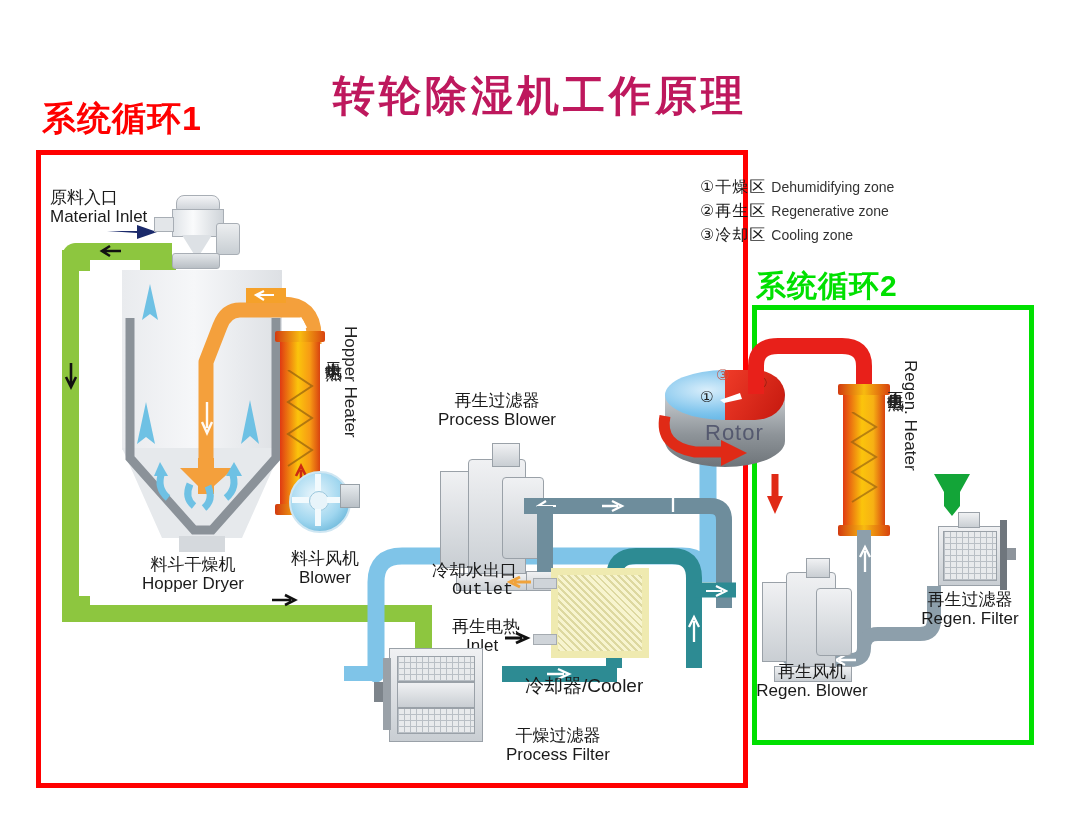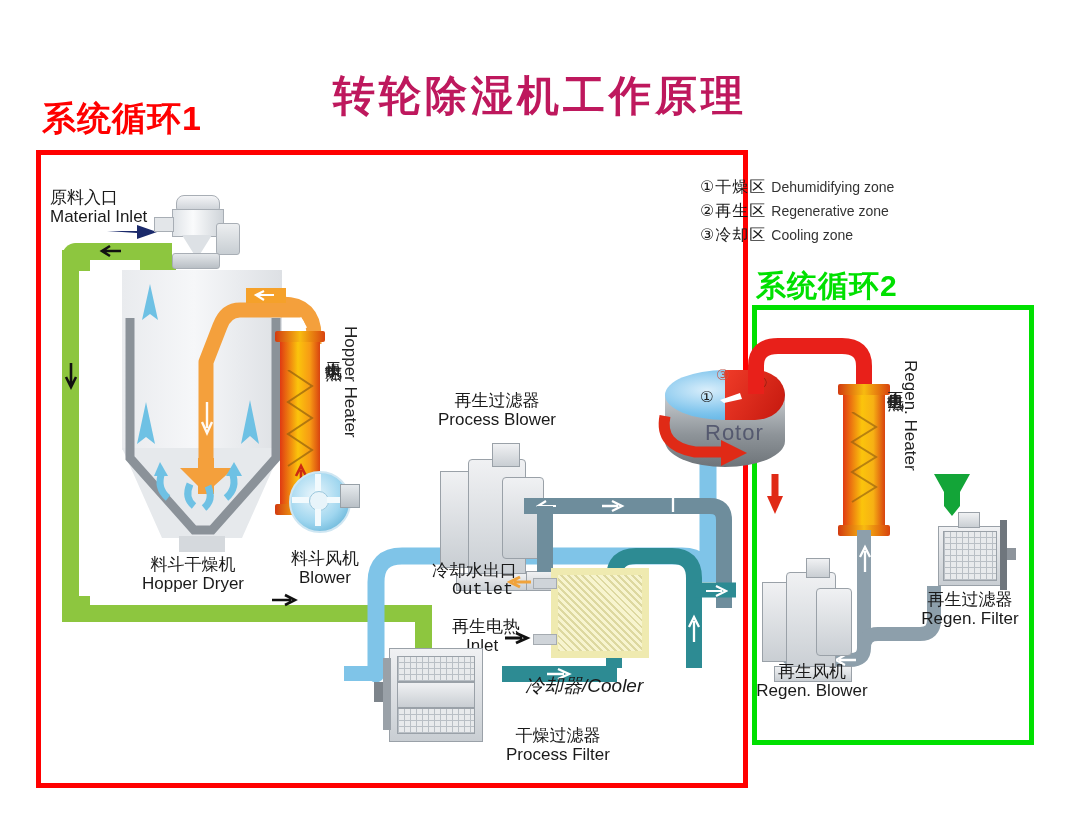--- a/index.html
+++ b/index.html
@@ -284,21 +284,21 @@
   </svg>
 
   <div class="abs lbl left" style="left:432px;top:549px;">
     <span class="cn">冷却水出口</span>
     <span class="en" style="margin-left:20px;font-family:Liberation Mono, monospace;">Outlet</span>
   </div>
   <div class="abs lbl left" style="left:452px;top:605px;">
     <span class="cn">再生电热</span>
     <span class="en" style="margin-left:14px;">Inlet</span>
   </div>
-  <div class="abs lbl left" style="left:525px;top:664px;font-size:19px;font-style:italic;">
+  <div class="abs lbl left" style="left:525px;top:664px;font-size:19px;">
     <span>冷却器/Cooler</span>
   </div>
 
   <div class="abs" style="left:383px;top:648px;">
     <div class="mach" style="left:6px;top:0;width:92px;height:92px;"></div>
     <div class="grid-panel" style="left:14px;top:8px;width:76px;height:24px;"></div>
     <div class="mach" style="left:14px;top:34px;width:76px;height:24px;"></div>
     <div class="grid-panel" style="left:14px;top:60px;width:76px;height:24px;"></div>
     <div class="abs" style="left:0;top:10px;width:8px;height:72px;background:#9aa1a8;"></div>
     <div class="abs" style="left:-9px;top:34px;width:9px;height:20px;background:#7d848b;"></div>

